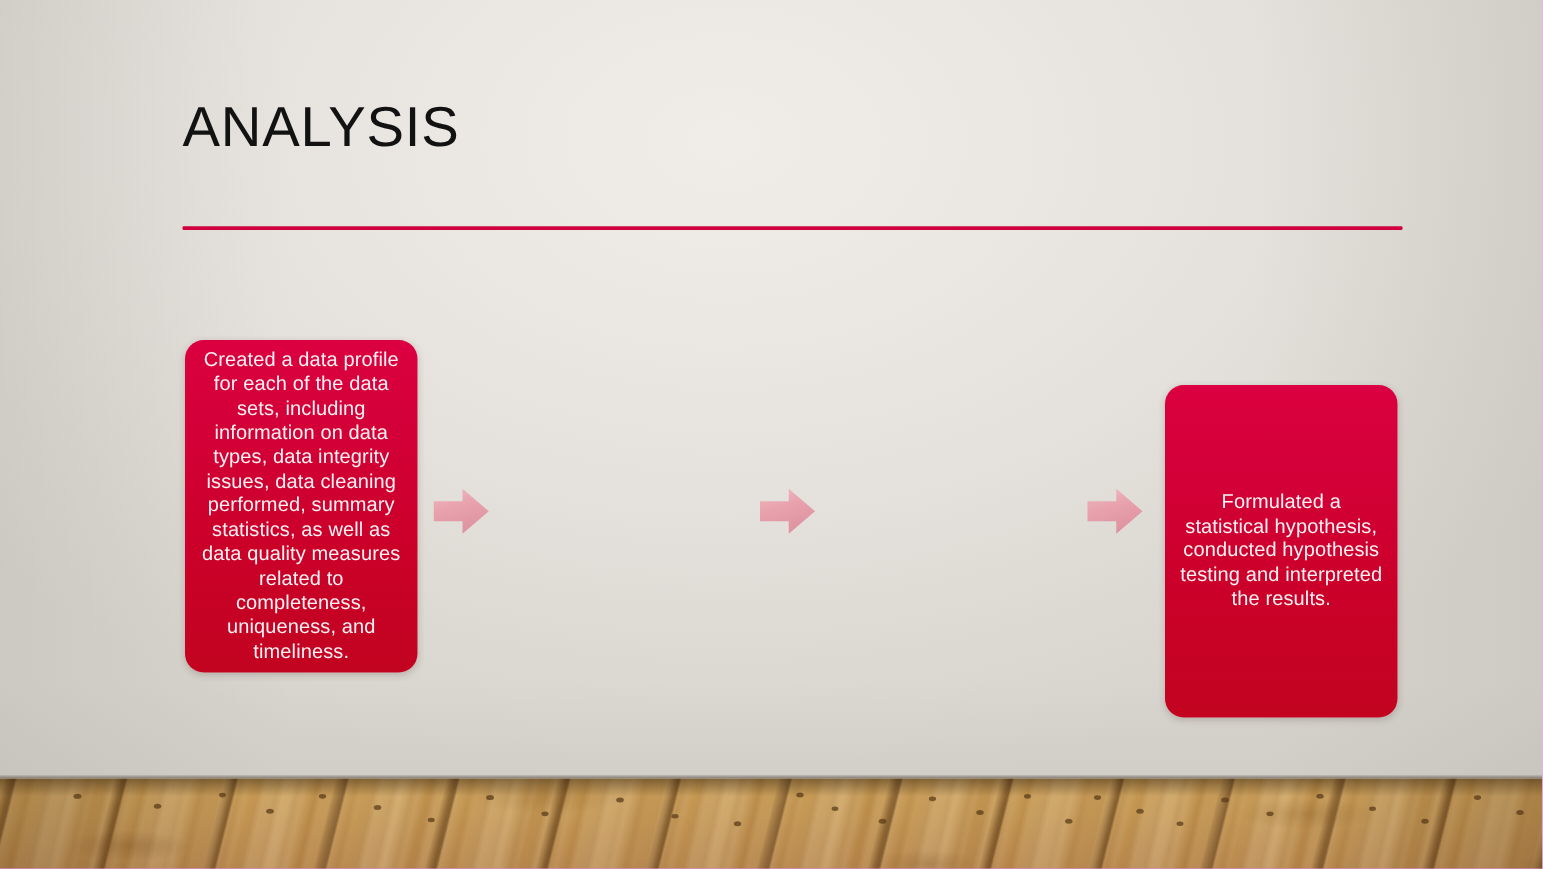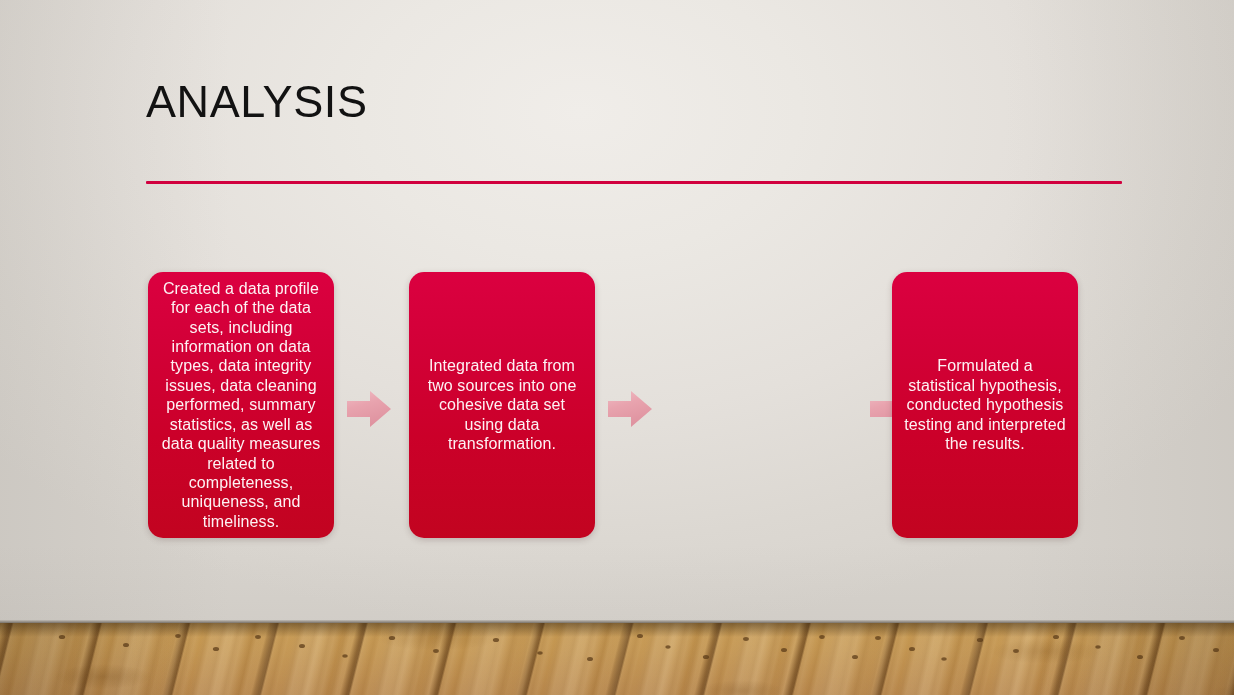--- a/index.html
+++ b/index.html
@@ -177,21 +177,21 @@
     font-family: "Liberation Sans", sans-serif;
     font-size: 16px;
     font-weight: 400;
     line-height: 19.4px;
     text-align: center;
     letter-spacing: 0.1px;
   }
   .node-1 { left: 0px; }
   .node-2 { left: 261px; }
   .node-3 { left: 521px; }
-  .node-4 { left: 744px; }
+  .node-4 { left: 784px; margin-top: 36px; }
 
   
   .arrow {
     position: absolute;
     top: 118px;
     width: 46px;
     height: 38px;
   }
   .arrow svg { display: block; }
   .arrow-1 { left: 198px; }
@@ -264,23 +264,20 @@
           <linearGradient id="agrad1" x1="0" y1="0" x2="0.35" y2="1">
             <stop offset="0%" stop-color="#F0BCC4"></stop>
             <stop offset="45%" stop-color="#E8A3AE"></stop>
             <stop offset="100%" stop-color="#DF93A0"></stop>
           </linearGradient>
         </defs>
         <path d="M1 11 L24 11 L24 1 L45 19 L24 37 L24 27 L1 27 Z" fill="url(#agrad1)"></path>
       </svg>
     </div>
 
-    <div class="node node-2">
-      <div class="node-text">Integrated data from two sources into one cohesive data set using data transformation.</div>
-    </div>
 
     <div class="arrow arrow-2">
       <svg width="46" height="38" viewBox="0 0 46 38">
         <defs>
           <linearGradient id="agrad2" x1="0" y1="0" x2="0.35" y2="1">
             <stop offset="0%" stop-color="#F0BCC4"></stop>
             <stop offset="45%" stop-color="#E8A3AE"></stop>
             <stop offset="100%" stop-color="#DF93A0"></stop>
           </linearGradient>
         </defs>

